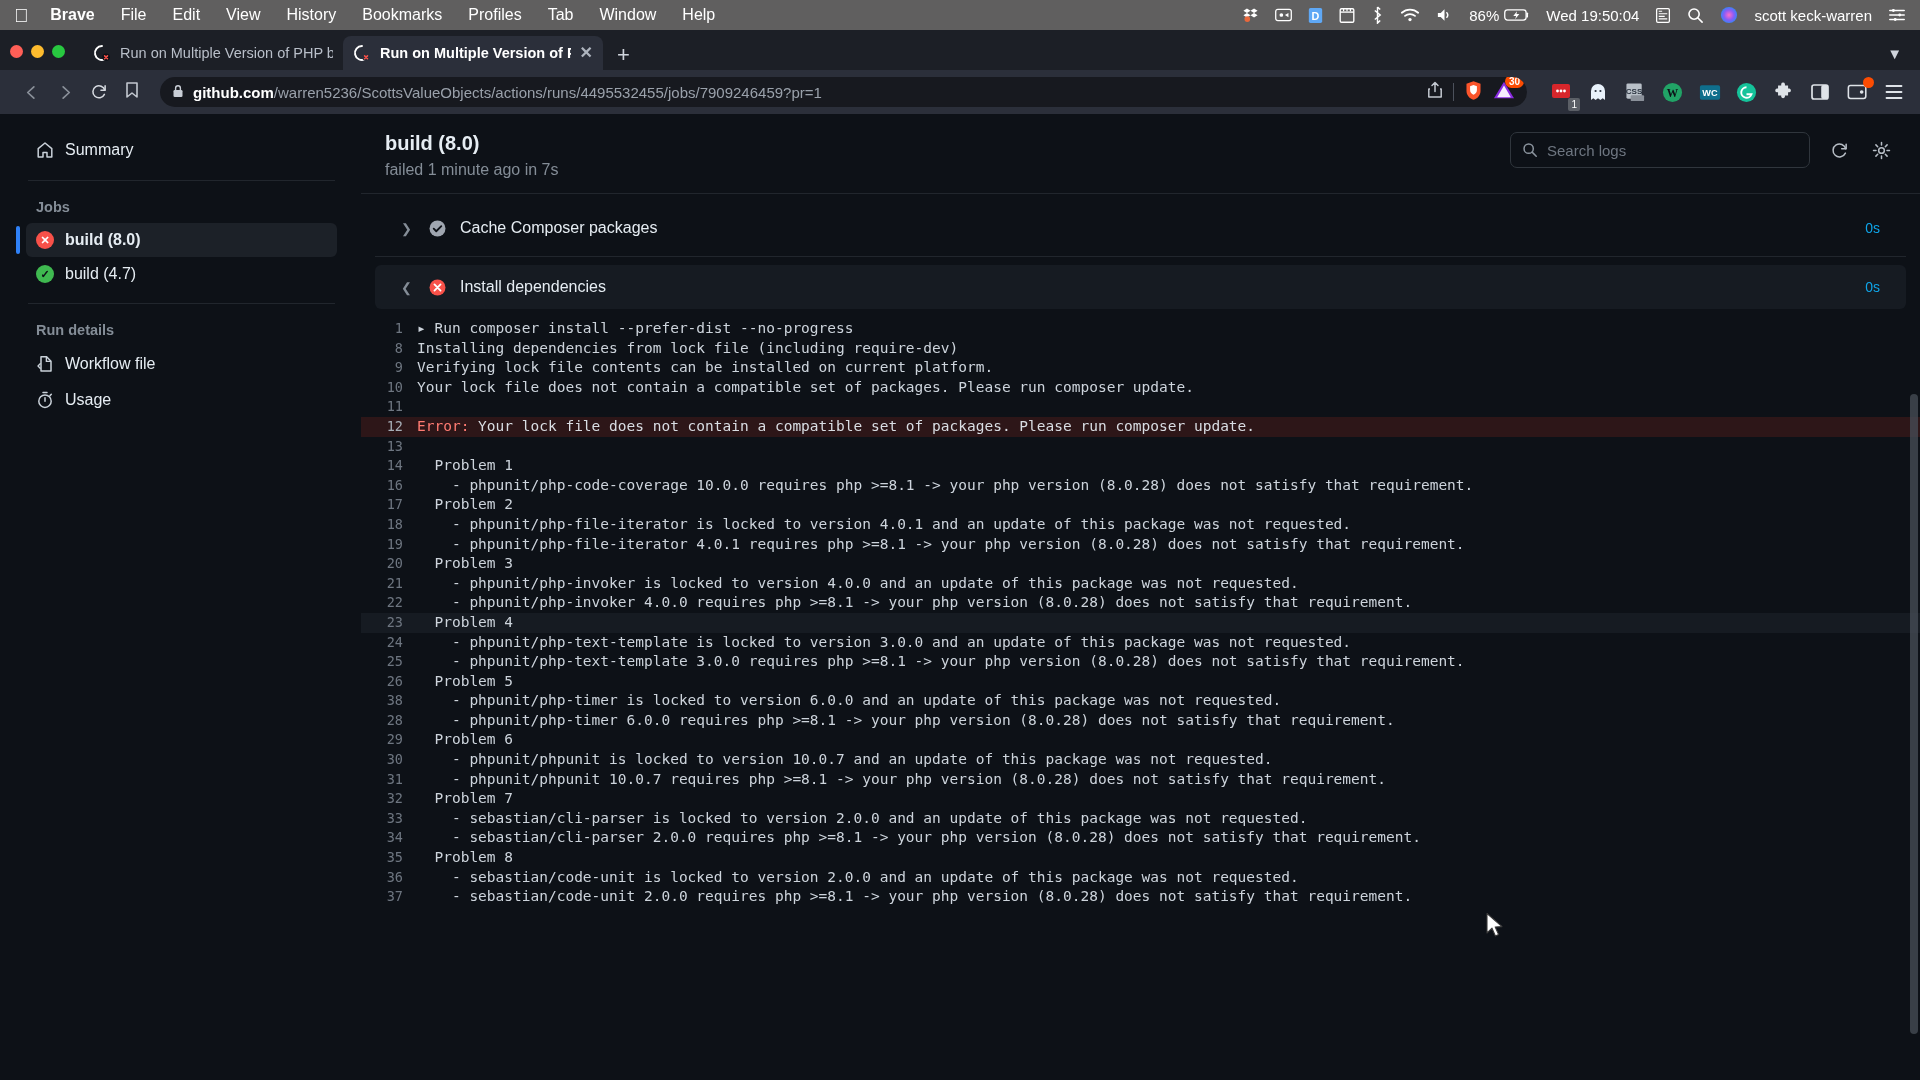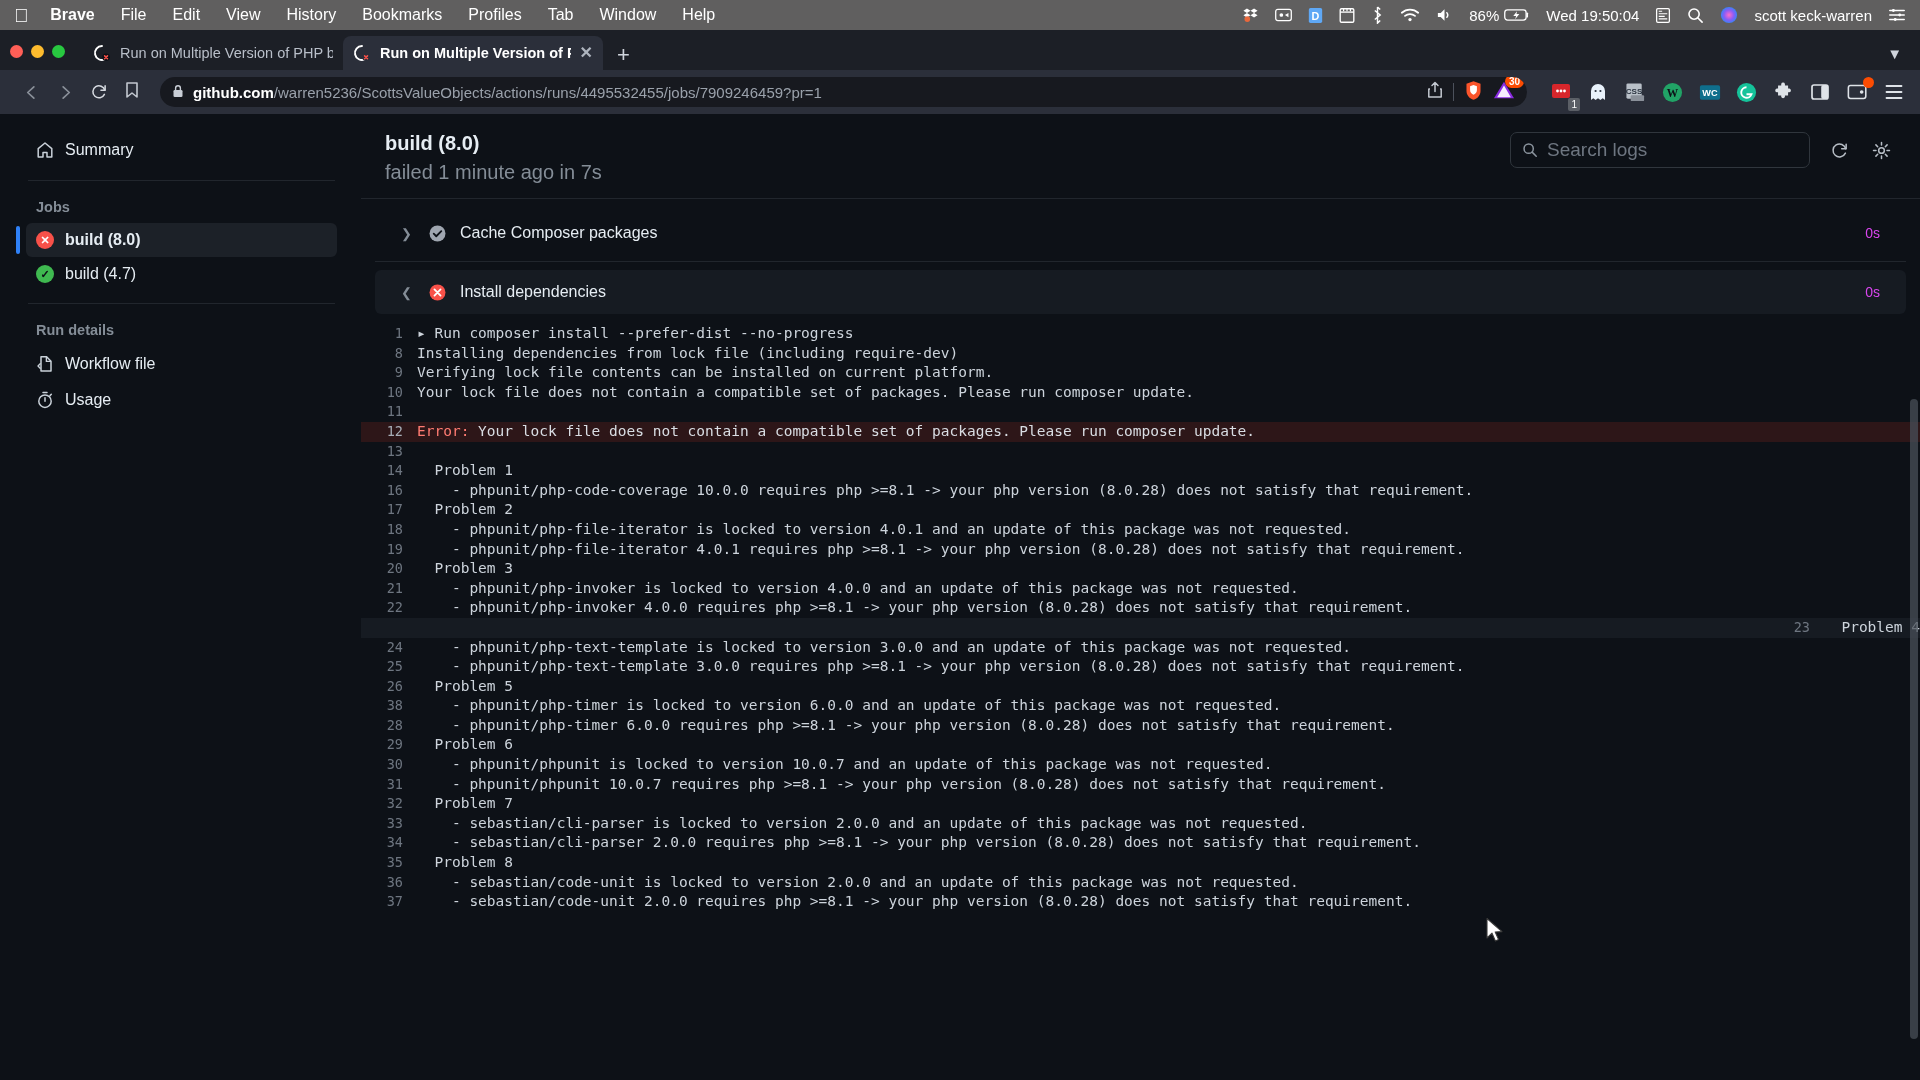--- a/index.html
+++ b/index.html
@@ -121,50 +121,50 @@
   .dot-fail { background: #f85149; color: #ffffff; }
   .dot-ok { background: #3fb950; color: #0d1117; }
 
   
   #logpanel { flex: 1; display: flex; flex-direction: column; min-width: 0; background: #0d1117; }
   #log-header {
     display: flex; align-items: flex-start; padding: 18px 26px 14px 24px;
     border-bottom: 1px solid #21262d; gap: 16px;
   }
   #log-title { font-size: 20px; font-weight: bold; color: #e6edf3; }
-  #log-sub { font-size: 20px; color: #848d97; margin-top: 6px; }
+  #log-sub { font-size: 16px; color: #848d97; margin-top: 6px; }
   #log-header .hdr-right { margin-left: auto; display: flex; align-items: center; gap: 16px; }
   #search-logs {
     width: 300px; height: 36px; background: #0d1117;
     border: 1px solid #30363d; border-radius: 7px;
     display: flex; align-items: center; gap: 9px; padding: 0 11px;
-    color: #6e7681; font-size: 19px;
+    color: #6e7681; font-size: 15px;
   }
   .hdr-icon { color: #b7bec6; font-size: 17px; width: 26px; height: 26px; display: flex; align-items: center; justify-content: center; }
 
   #log-scroll { flex: 1; overflow: hidden; position: relative; }
 
   .step-row {
     display: flex; align-items: center; gap: 13px;
     height: 44px; padding: 0 26px 0 26px; margin: 0 14px;
     color: #e6edf3; font-size: 16px; border-radius: 6px;
   }
   .step-row.open { background: #161b22; }
   .step-row .chev { width: 14px; color: #848d97; font-size: 13px; }
-  .step-row .dur { margin-left: auto; color: #d946ef; font-size: 14px; }
+  .step-row .dur { margin-left: auto; color: #0ea5e9; font-size: 14px; }
   .step-sep { height: 1px; background: #21262d; margin: 2px 0 0 0; }
 
   .log-lines { font-family: "DejaVu Sans Mono", monospace; font-size: 14.5px; padding-top: 10px; }
   .log-line { display: flex; align-items: center; min-height: 19.6px; line-height: 19.6px; padding-left: 0; }
   .log-line .ln {
     width: 56px; flex: none; text-align: right; padding-right: 14px;
     color: #6e7681; font-size: 13.5px; user-select: none;
   }
   .log-line .txt { color: #cdd4dc; white-space: pre; }
-  .log-line.highlight { background: #161b22; justify-content: flex-end; }
+  .log-line.highlight { background: #161b22; }
   .log-line.error { background: #2d1618; }
   .log-line.error .txt { color: #d9dde3; }
   .log-line.error .err-tag { color: #ff7b72; font-weight: normal; }
   .log-line.error .ln { color: #a7aeb7; }
 
   
   #cursor { position: absolute; left: 1124px; top: 718px; z-index: 50; pointer-events: none; }
 
   
   #vscroll { position: absolute; right: 2px; top: 200px; width: 8px; height: 640px; background: #484f58; border-radius: 4px; opacity: .75; }

